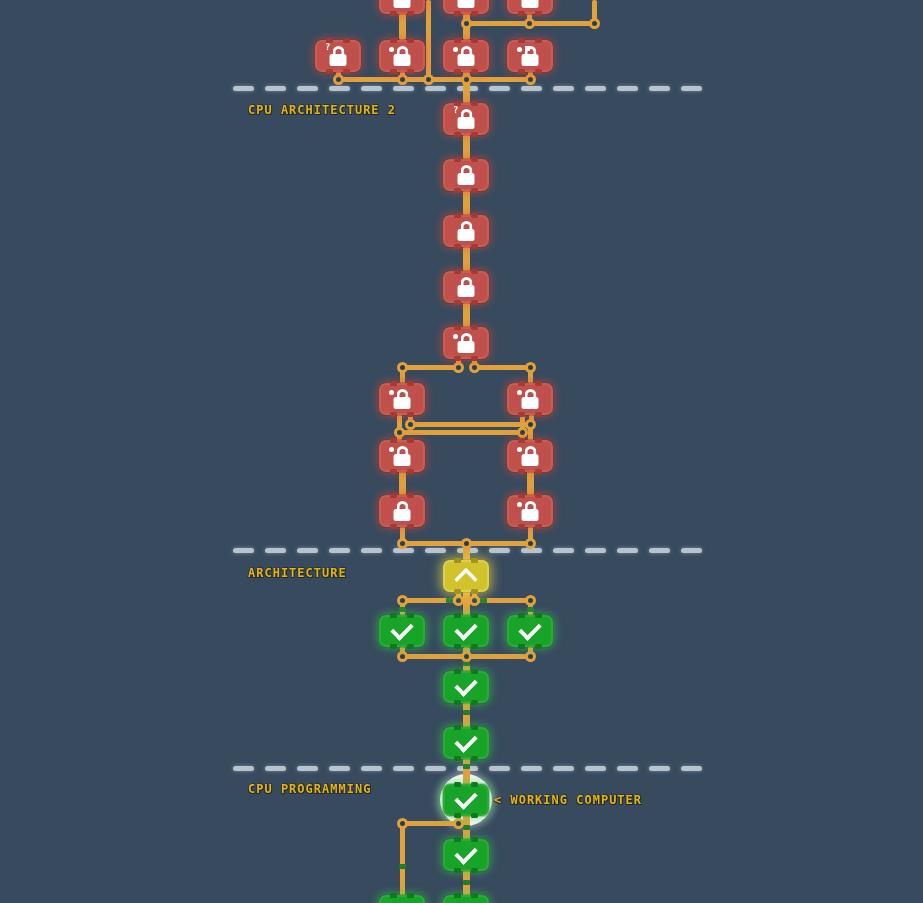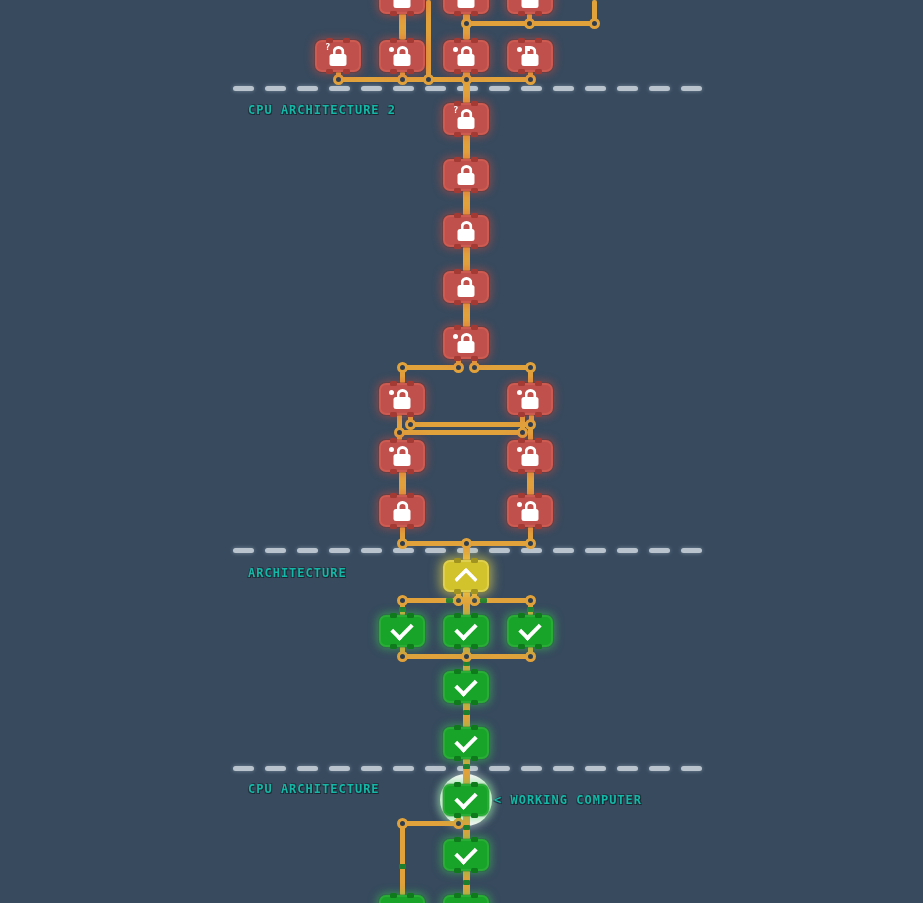--- a/index.html
+++ b/index.html
@@ -51,21 +51,21 @@
     border-top:4.5px solid #fff;border-left:4.5px solid #fff;border-radius:2px;
     transform:translate(-50%,-30%) rotate(45deg);}
   
   .mark-dot{position:absolute;left:8px;top:5px;width:5px;height:5px;border-radius:50%;background:#fff;}
   .mark-square{position:absolute;left:16px;top:4px;width:5px;height:5px;background:#fff;}
   .mark-q{position:absolute;left:8px;top:0px;color:#fff;font-size:9px;font-weight:bold;line-height:10px;}
   
   .dash{position:absolute;width:21px;height:5px;border-radius:2.5px;background:#b9c3cd;
     box-shadow:0 0 4px rgba(205,220,230,.45);z-index:1;}
   .section-label,.selected-label{
-    position:absolute;color:#14b8a6;font-size:12px;font-weight:bold;letter-spacing:1px;
+    position:absolute;color:#eab308;font-size:12px;font-weight:bold;letter-spacing:1px;
     z-index:5;white-space:nowrap;
     text-shadow:1px 1px 0 rgba(25,35,45,.85),-1px 1px 0 rgba(25,35,45,.6),1px -1px 0 rgba(25,35,45,.6);
   }
   
   .ring{position:absolute;width:52px;height:52px;border-radius:50%;background:#f3f6f4;
     box-shadow:0 0 8px 2px rgba(242,247,247,.5);z-index:1;}
 </style>
 </head>
 <body>
 
@@ -461,16 +461,16 @@
       </div>
       <div class="node done" style="left: 443px; top: 895px;">
         <div class="nub t1"></div>
         <div class="nub t2"></div>
         <div class="check"></div>
       </div>
     </div>
   <div id="layer-labels">
       <div class="section-label" style="left: 248px; top: 103px;">CPU ARCHITECTURE 2</div>
       <div class="section-label" style="left: 248px; top: 566px;">ARCHITECTURE</div>
-      <div class="section-label" style="left: 248px; top: 782px;">CPU ARCHITECTURE</div>
+      <div class="section-label" style="left: 248px; top: 782px;">CPU PROGRAMMING</div>
       <div class="selected-label" style="left: 494px; top: 793px;">&lt; WORKING COMPUTER</div>
     </div>
 </div>
 
 </body></html>

